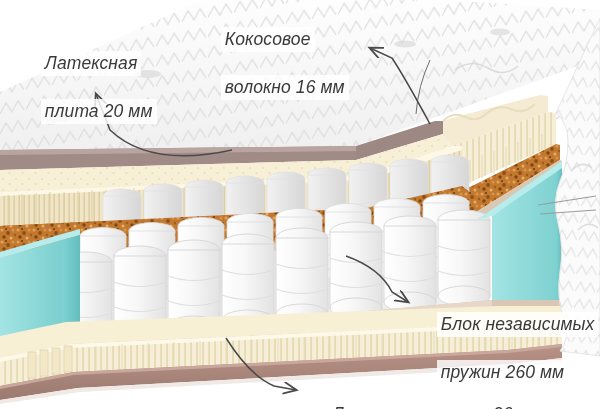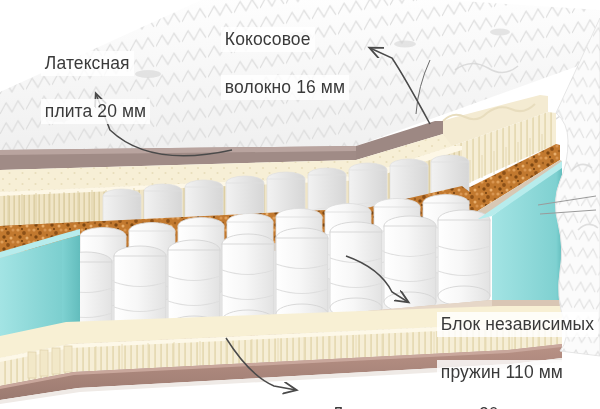--- a/index.html
+++ b/index.html
@@ -13,20 +13,21 @@
   .lbl{
     position:absolute;
     color:#3a3a3a;
     font-size:17.5px;
     line-height:23px;
     letter-spacing:.1px;
     white-space:pre;
     background:rgba(255,255,255,.80);
     padding:1px 5px;
     box-decoration-break:clone;
+    font-style:italic;
     -webkit-box-decoration-break:clone;
   }
   .lbl.plain{background:rgba(255,255,255,.0);}
   .lbl span{background:rgba(255,255,255,.82);padding:1px 4px;display:inline-block;}
   .arrowsvg{position:absolute;left:0;top:0;width:600px;height:409px;pointer-events:none;}
 </style>
 </head>
 <body>
 
 <div id="stage">
@@ -473,20 +474,20 @@
     <span>плита 20 мм</span>
   </div>
 
   <div class="lbl plain" style="left:196px;top:3px;">
     <span>Кокосовое</span><br>
     <span>волокно 16 мм</span>
   </div>
 
   <div class="lbl plain" style="left:412px;top:288px;">
     <span>Блок независимых</span><br>
-    <span>пружин 110 мм</span>
+    <span>пружин 260 мм</span>
   </div>
 
   <div class="lbl plain" style="left:303px;top:378px;">
     <span>Латексная плита  20 мм</span>
   </div>
 
 </div>
 
 </body></html>

